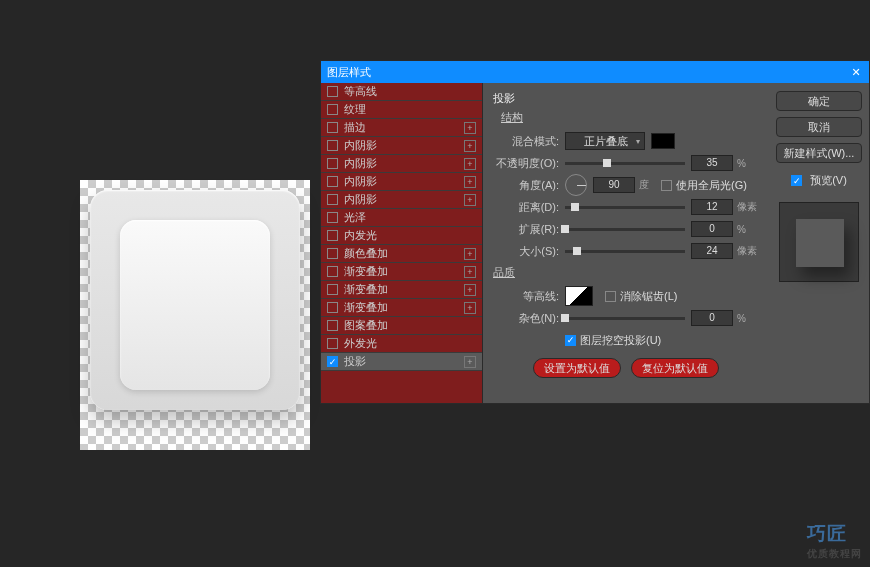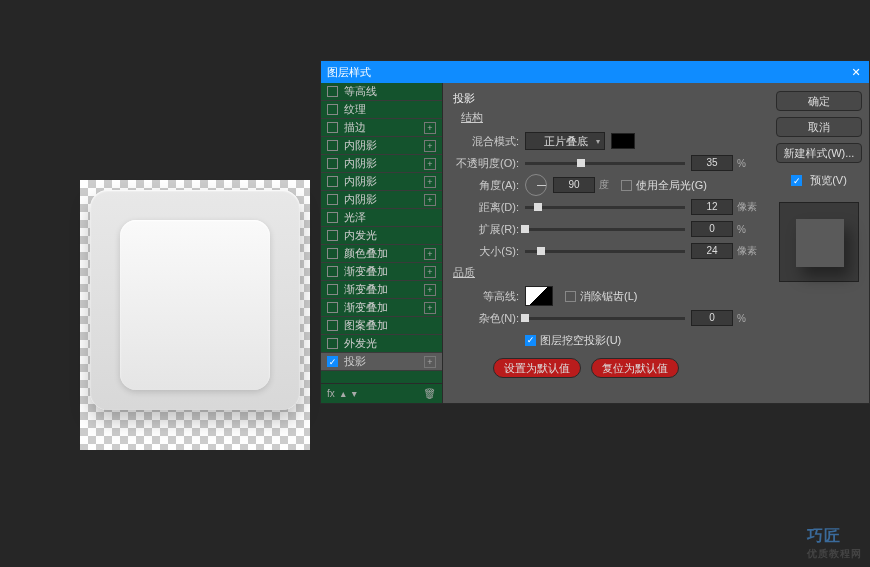--- a/index.html
+++ b/index.html
@@ -33,21 +33,21 @@
 }
 .titlebar {
   background: #0f8cff; height: 22px; display: flex; align-items: center;
   justify-content: space-between; padding: 0 6px; color: #fff;
 }
 .titlebar .close { width: 14px; text-align: center; cursor: pointer; }
 
 .dialog-body { display: flex; height: calc(100% - 22px); }
 
 .effects-col {
-  width: 122px; background: #14532d; border-right: 1px solid #2a2a2a;
+  width: 162px; background: #7f1d1d; border-right: 1px solid #2a2a2a;
   display: flex; flex-direction: column;
 }
 .effects-list { flex: 1; overflow: hidden; }
 .effect-row {
   display: flex; align-items: center; height: 18px; padding: 0 6px;
   border-bottom: 1px solid #3a3a3a; justify-content: space-between; cursor: pointer;
 }
 .effect-row.selected { background: #5a5a5a; }
 .effect-row .chk { width: 11px; height: 11px; border: 1px solid #888; margin-right: 6px; display: inline-flex; align-items: center; justify-content: center; font-size: 9px; }
 .effect-row .chk.on { background: #0f8cff; border-color: #0f8cff; color: #fff; }
@@ -80,21 +80,21 @@
 .btn-small { height: 20px; padding: 0 10px; background: #b91c1c; border: 1px solid #2a2a2a; border-radius: 10px; color: #ddd; display: inline-flex; align-items: center; cursor: pointer; }
 .btn-row { display: flex; gap: 10px; margin-top: 8px; margin-left: 40px; }
 
 .actions-col { width: 100px; padding: 8px; display: flex; flex-direction: column; align-items: center; gap: 6px; }
 .act-btn { width: 86px; height: 20px; background: #484848; border: 1px solid #2a2a2a; border-radius: 4px; color: #ddd; display: flex; align-items: center; justify-content: center; cursor: pointer; font-size: 11px; }
 .preview-chk { display: flex; align-items: center; gap: 4px; margin-top: 4px; color: #ddd; font-size: 11px; }
 .preview-thumb { margin-top: 8px; width: 80px; height: 80px; background: #3a3a3a; border: 1px solid #222; position: relative; }
 .preview-thumb::after { content: ""; position: absolute; left: 16px; top: 16px; width: 48px; height: 48px; background: #5a5a5a; box-shadow: 6px 10px 14px rgba(0,0,0,.4); }
 
 .watermark { position: absolute; right: 8px; bottom: 6px; color: #444; font-size: 10px; font-weight: bold; letter-spacing: 1px; }
-.watermark .top { color: #3a6a9a; font-size: 16px; }
+.watermark .top { color: #3a6a9a; font-size: 19px; }
 </style>
 </head>
 <body>
 
 <div class="canvas-preview">
   <div class="key-base">
     <div class="key-top"></div>
   </div>
 </div>
 
@@ -175,28 +175,20 @@
           <div class="effect-row">
             <span class="chk"></span>
             <span class="lbl">外发光</span>
           </div>
           <div class="effect-row selected">
             <span class="chk on">✓</span>
             <span class="lbl">投影</span>
             <span class="add">+</span>
           </div>
         </div>
-      <div class="effects-footer">
-        <div class="left">
-          <span>fx</span>
-          <span>▴</span>
-          <span>▾</span>
-        </div>
-        <span class="trash">🗑</span>
-      </div>
     </div>
 
     <div class="settings-col">
       <div class="section-title">投影</div>
       <div class="sub-title">结构</div>
 
       <div class="form-row">
         <div class="flabel">混合模式:</div>
         <div class="dropdown">
             <span>正片叠底</span>

